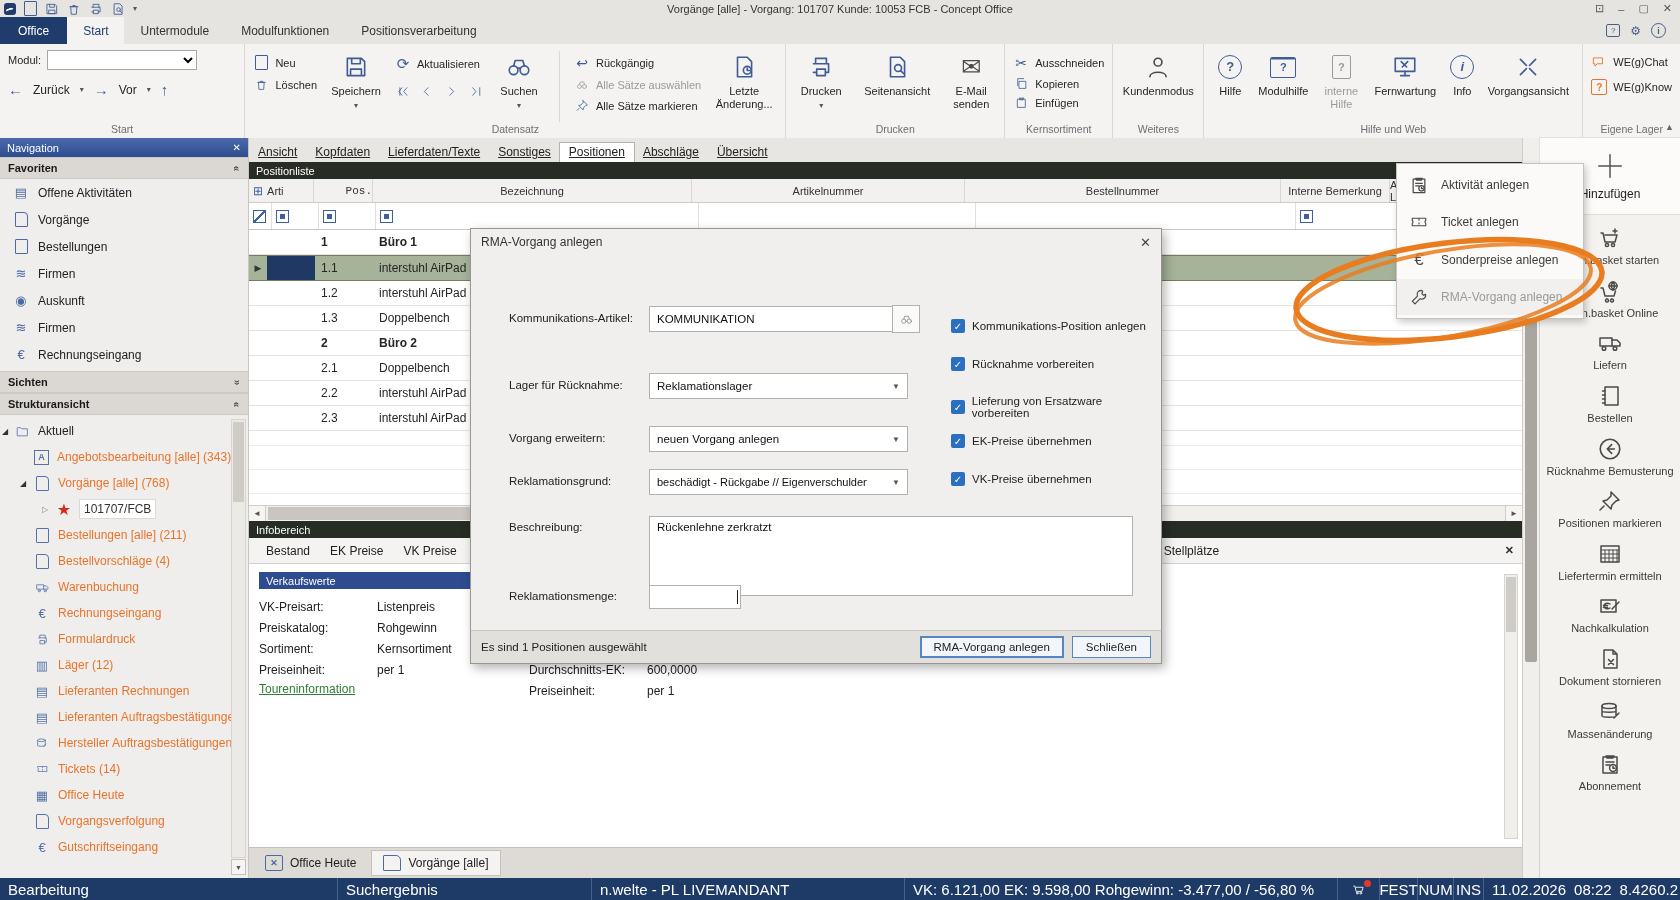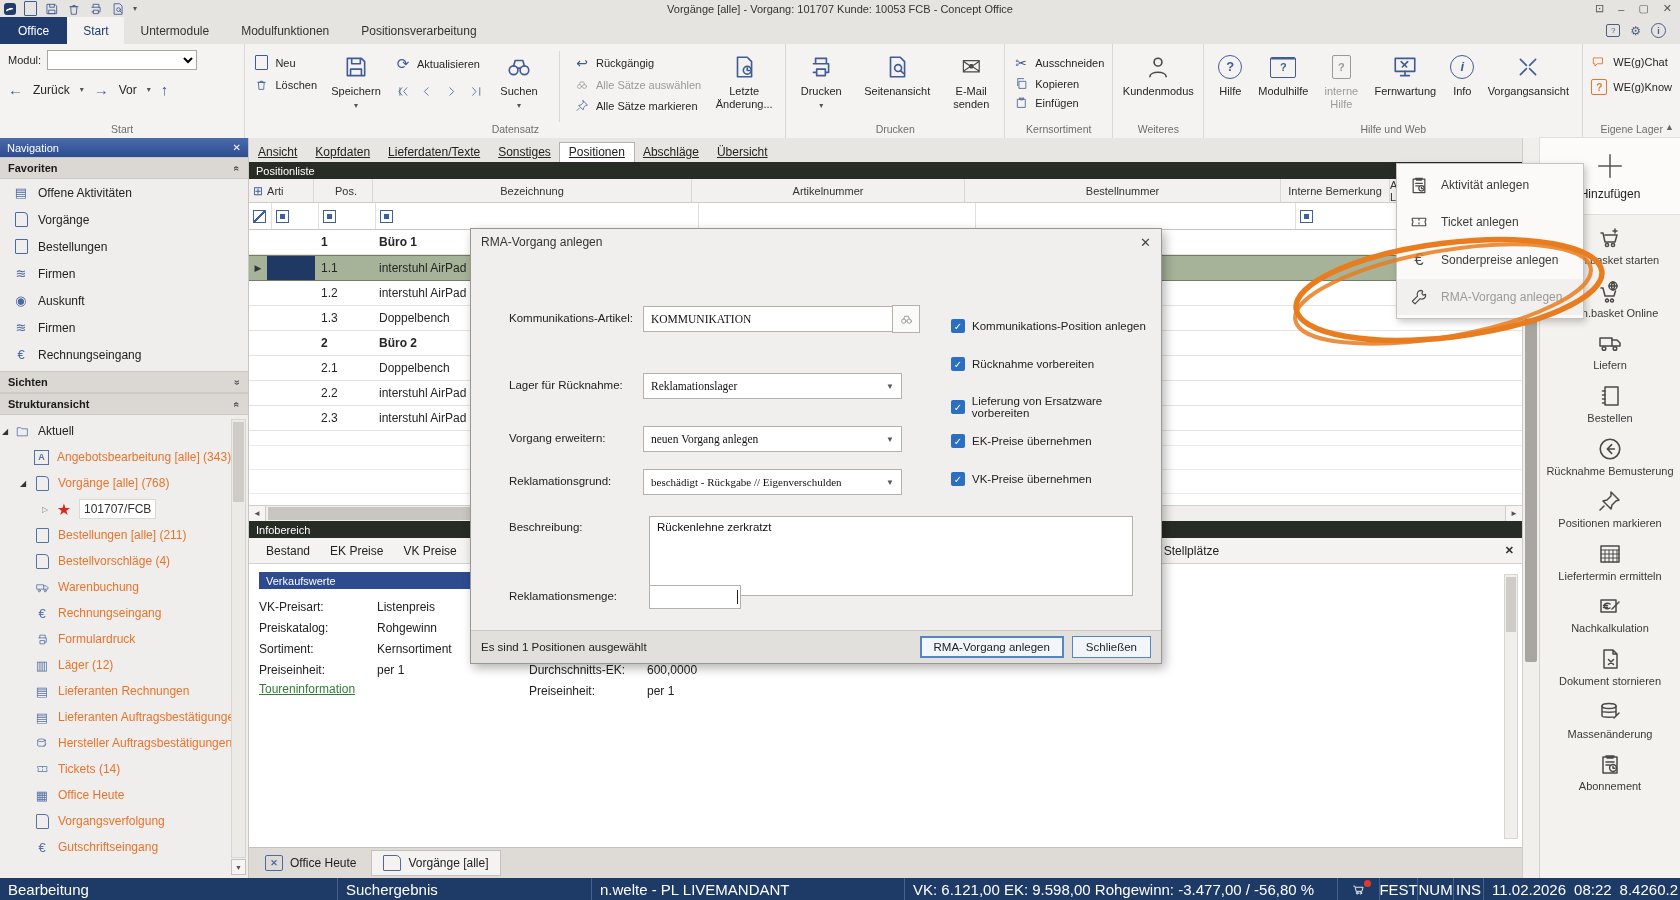--- a/index.html
+++ b/index.html
@@ -120,21 +120,21 @@
   #midscroll .thumb{position:absolute;left:2px;right:2px;top:84px;height:440px;background:#a9a6a1;border-radius:2px;}
   #rightpanel{width:140px;background:#f4f2ef;border-left:1px solid #d5d2cd;display:flex;flex-direction:column;align-items:center;font-size:11px;color:#3a3a3a;text-align:center;}
   #hinz{width:100%;height:76px;background:#fcfbfa;outline:1px solid #e2dfda;display:flex;flex-direction:column;align-items:center;justify-content:center;gap:3px;font-size:12px;color:#222;}
   .rp-item{margin-top:11px;display:flex;flex-direction:column;align-items:center;gap:3px;width:132px;line-height:1.15;color:#3a3a3a;}
   .rp-item .ic{color:#4a4a4a;height:26px;display:flex;align-items:center;}
   
   #dialog{position:absolute;left:470px;top:228px;width:690px;height:434px;background:#f0efed;border:1px solid #9a9792;box-shadow:3px 4px 10px rgba(0,0,0,.3);z-index:40;font-size:11.5px;}
   #dtitle{height:26px;display:flex;align-items:center;padding:0 10px;color:#333;font-size:12px;}
   #dtitle .x{margin-left:auto;font-size:13px;color:#444;}
   .dlabel{position:absolute;left:38px;color:#222;}
-  .dinput{position:absolute;left:172px;width:243px;height:24px;background:#fff;border:1px solid #b4b1ac;display:flex;align-items:center;padding:0 7px;color:#111;font-family:Liberation Serif, serif;}
+  .dinput{position:absolute;left:178px;width:243px;height:24px;background:#fff;border:1px solid #b4b1ac;display:flex;align-items:center;padding:0 7px;color:#111;}
   .dinput .dd{margin-left:auto;font-size:8px;color:#555;}
   .dsearch{position:absolute;left:421px;width:26px;height:26px;background:#fafaf9;border:1px solid #b4b1ac;display:flex;align-items:center;justify-content:center;color:#8a8a88;}
   .dcheck{position:absolute;left:480px;display:flex;align-items:center;gap:7px;color:#222;}
   .cbx{width:14px;height:14px;background:#2a6fc0;border-radius:2px;color:#fff;font-size:10px;display:inline-flex;align-items:center;justify-content:center;}
   #dtextarea{position:absolute;left:178px;top:287px;width:468px;height:70px;background:#fff;border:1px solid #b4b1ac;padding:4px 7px;color:#111;}
   #dmenge{position:absolute;left:178px;top:356px;width:88px;height:22px;background:#fff;border:1px solid #b4b1ac;display:flex;align-items:center;justify-content:flex-end;padding-right:2px;}
   #dmenge .cursor{width:1px;height:14px;background:#222;}
   #dfooter{position:absolute;left:0;right:0;bottom:0;height:32px;background:#e2e0dd;border-top:1px solid #cac7c2;display:flex;align-items:center;padding:0 10px;gap:8px;}
   #dfooter .msg{color:#222;}
   .dbtn{margin-left:auto;background:#f2f6fb;border:1px solid #5585c2;padding:4px 13px;font-size:11.5px;color:#222;}
@@ -643,21 +643,21 @@
       <div class="mtab">Übersicht</div>
     </div>
     <div class="darkbar">
         <span>Positionliste</span>
       </div>
     <div id="theader">
       <div class="hc first" style="width:60px;">
           <span style="color:#3c5fa0;font-size:12px;">⊞</span>
           <span>Arti</span>
         </div>
-      <div class="hc" style="width:52px;justify-content:center;padding-left:6px;">
+      <div class="hc" style="width:52px;justify-content:flex-end;padding-left:6px;font-family:Liberation Mono, monospace;">
           <span>Pos.</span>
         </div>
       <div class="hc" style="width:318px;">
           <span>Bezeichnung</span>
         </div>
       <div class="hc" style="width:272px;">
           <span>Artikelnummer</span>
         </div>
       <div class="hc" style="width:315px;">
           <span>Bestellnummer</span>

